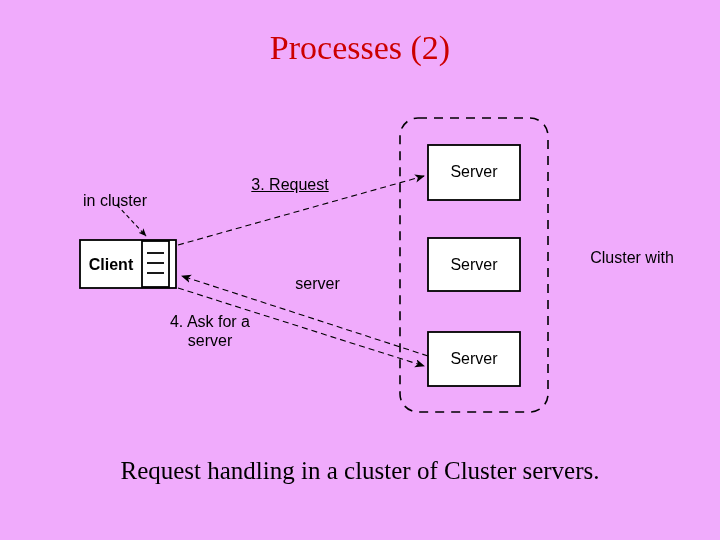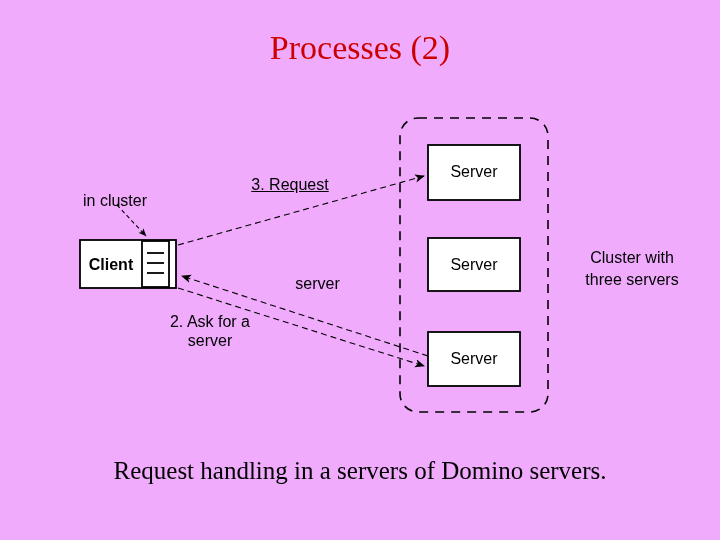--- a/index.html
+++ b/index.html
@@ -118,23 +118,22 @@
     <div class="boxlabel" style="left:428px; top:162px; width:92px;">Server</div>
     <div class="boxlabel" style="left:428px; top:255px; width:92px;">Server</div>
     <div class="boxlabel" style="left:428px; top:349px; width:92px;">Server</div>
 
     <div class="dlabel" style="left:20px; top:184px; width:190px;margin-top:7px;">in cluster</div>
 
     <div class="dlabel" style="left:215px; top:175px; width:150px;text-decoration:underline;">3. Request</div>
 
     <div class="dlabel" style="left:225px; top:274px; width:185px;">server</div>
 
-    <div class="dlabel" style="left:130px; top:312px; width:160px;">2. Ask for a</div>
+    <div class="dlabel" style="left:130px; top:312px; width:160px;">4. Ask for a</div>
     <div class="dlabel" style="left:130px; top:331px; width:160px;">server</div>
 
     <div class="dlabel" style="left:548px; top:248px; width:168px;text-align:center;">Cluster with</div>
-    <div class="dlabel" style="left:548px; top:270px; width:168px;">three servers</div>
 
   </div>
 
-  <div id="caption">Request handling in a servers of Domino servers.</div>
+  <div id="caption">Request handling in a cluster of Cluster servers.</div>
 
 </div>
 
 </body></html>

